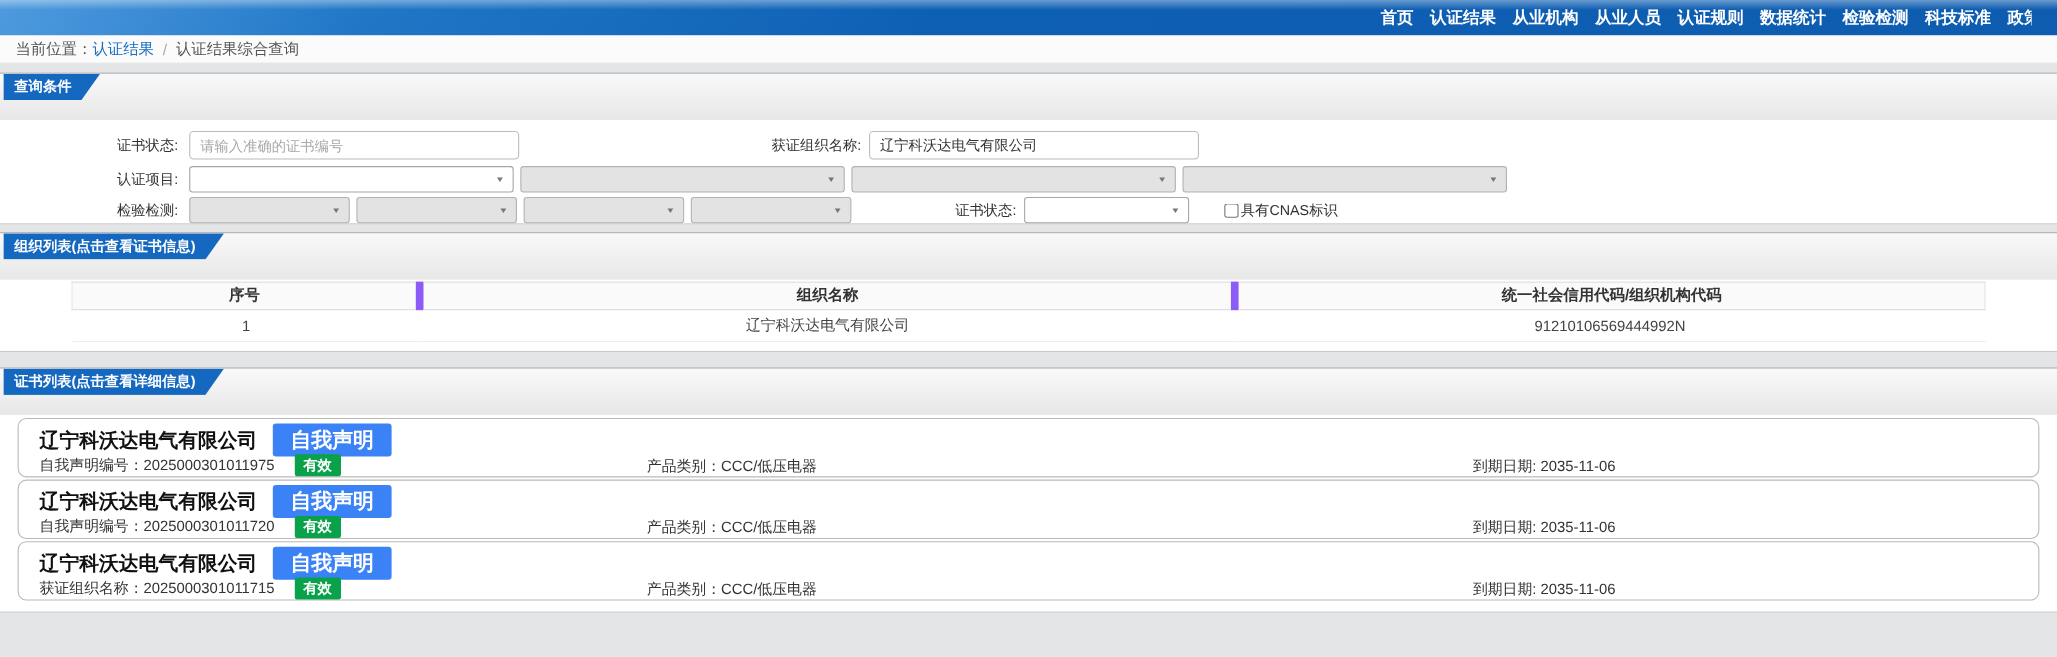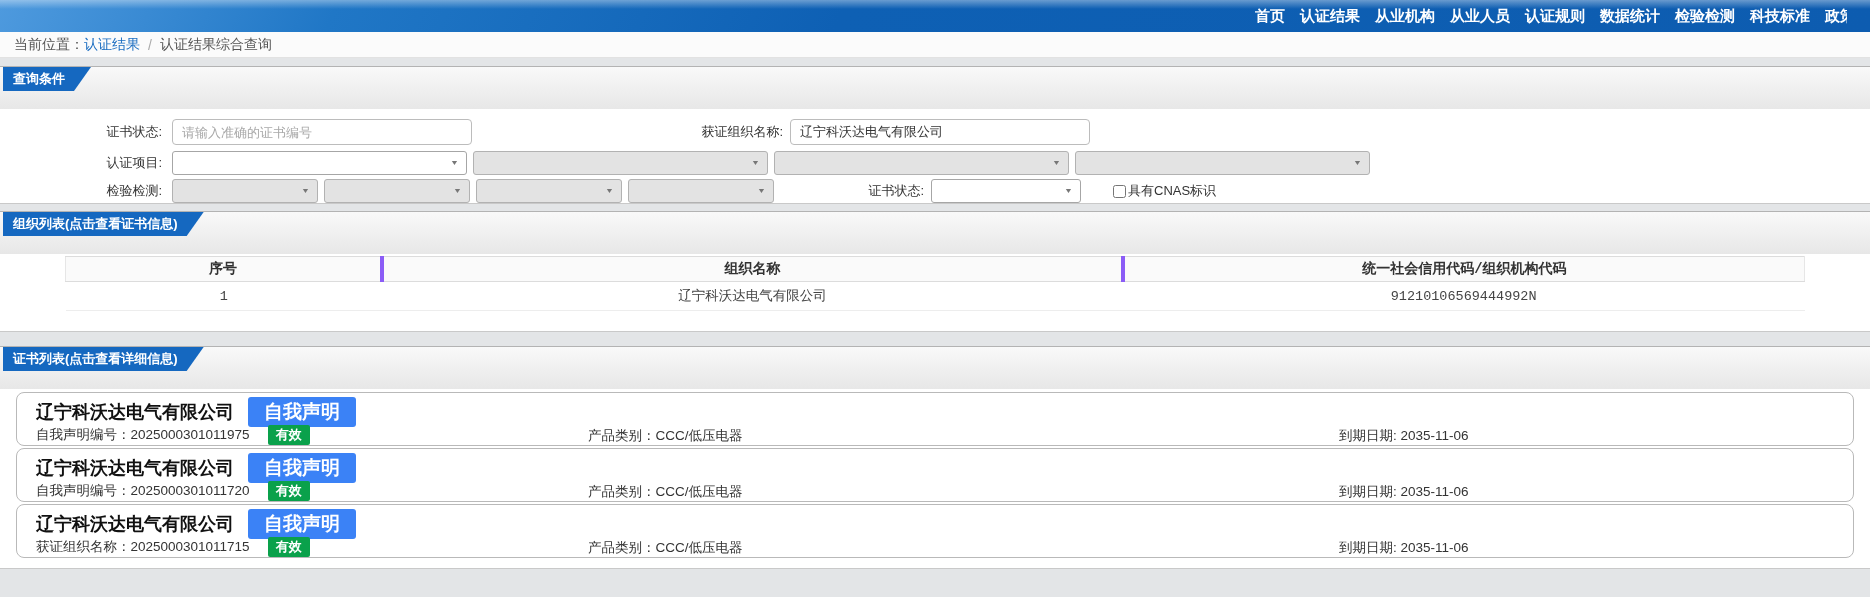--- a/index.html
+++ b/index.html
@@ -52,25 +52,25 @@
     font-size:9px; color:#777; }
   .cnas { display:flex; align-items:center; margin-left:32px; }
   .cnas input { width:13px; height:13px; margin-right:2px; }
   .cnas span { font-size:13px; color:#333; }
   .btn-row { display:flex; gap:18px; padding-left:622px; margin-top:12px; padding-bottom:7px; }
   .btn { width:146px; height:29px; border:none; border-radius:3px; background:#2273bb;
     color:#fff; font-size:14px; font-weight:bold; letter-spacing:2px; cursor:pointer;
     font-family:"Liberation Sans","DejaVu Sans",sans-serif; }
 
   
-  .table-wrap { padding:2px 65px 20px 65px;font-family:Liberation Mono, monospace; }
+  .table-wrap { padding:2px 65px 8px 65px; }
   table { width:100%; border-collapse:collapse; table-layout:fixed; }
   th { height:25px; font-size:14px; font-weight:bold; color:#333; background:#fafafa;
     border-top:1px solid #dcdcdc; border-bottom:1px solid #dcdcdc; text-align:center; }
-  th + th { border-left:4px solid #8b5cf6; }
+  th + th { border-left:7px solid #8b5cf6; }
   th:first-child { border-left:1px solid #e6e6e6; }
   th:last-child { border-right:1px solid #e6e6e6; }
   td { height:29px; font-size:13.5px; color:#444; text-align:center;
     border-bottom:1px solid #ededed; }
   tr.data-row { cursor:pointer; }
 
   
   .cards { padding:3px 0 8px 0; }
   .card { position:relative; margin:0 16px 2px 16px; height:54px; background:#fff;
     border:1px solid #b9b9b9; border-radius:8px; cursor:pointer; }

